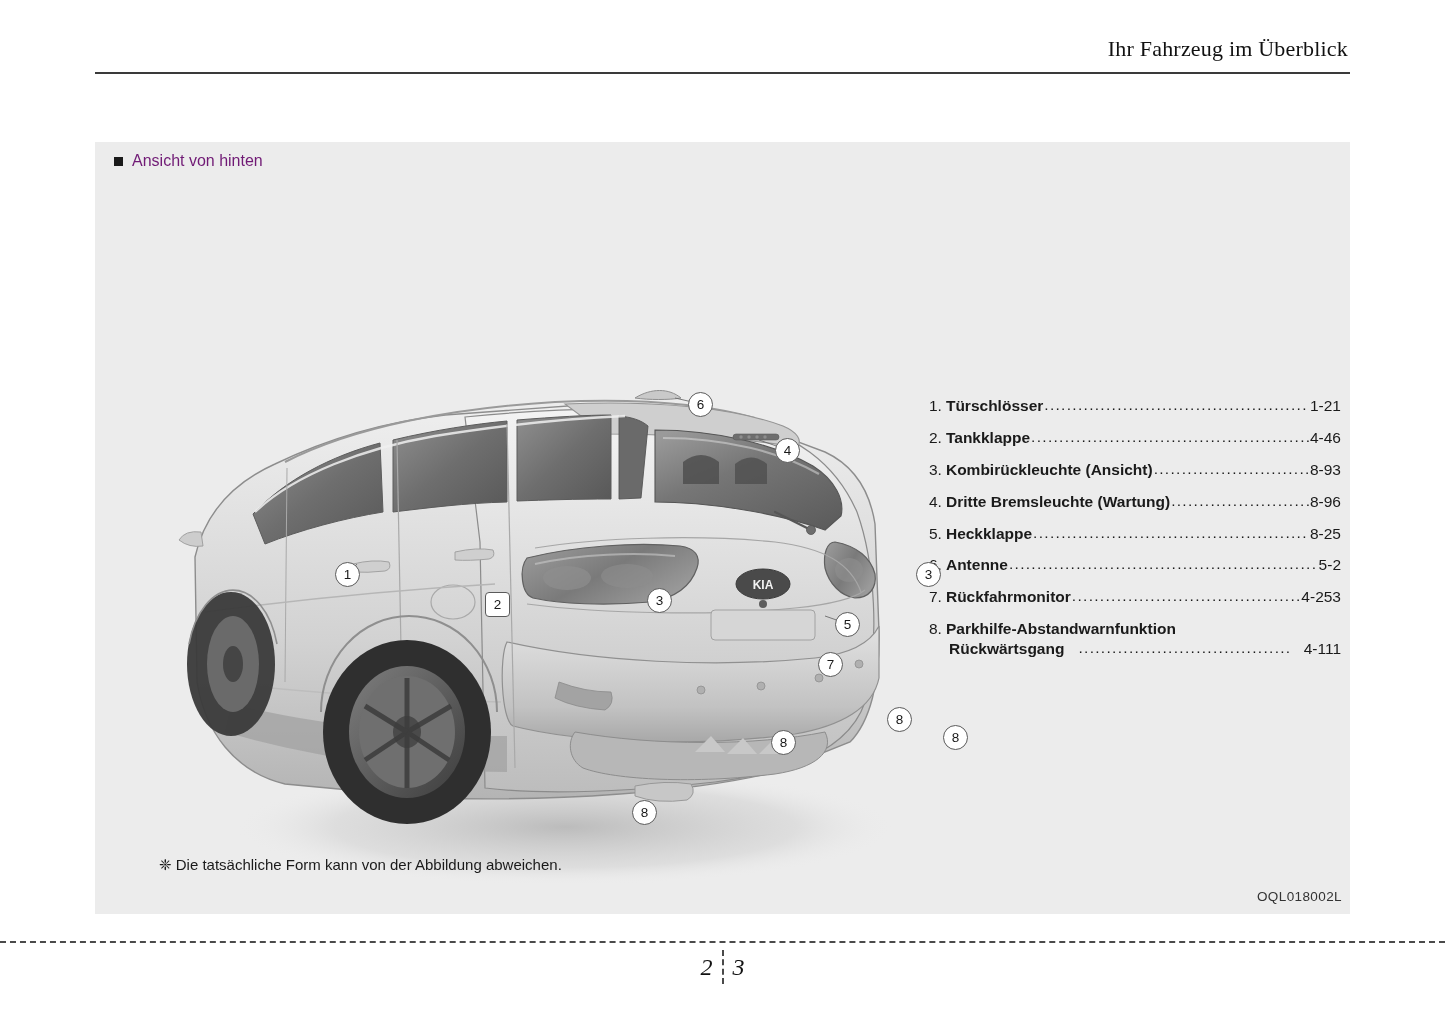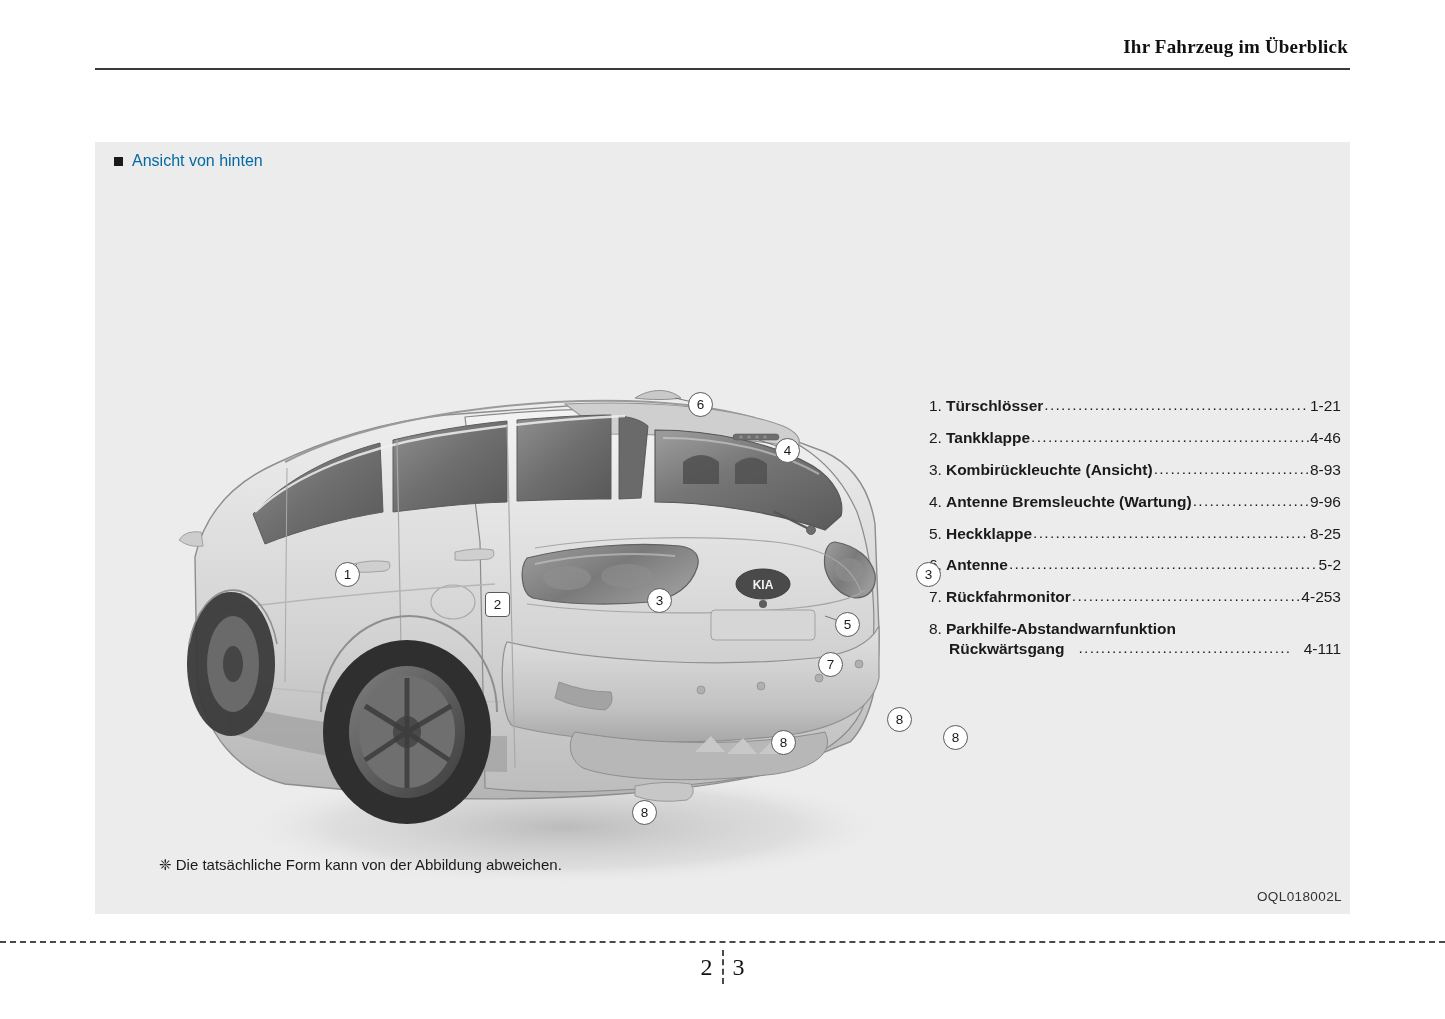--- a/index.html
+++ b/index.html
@@ -18,22 +18,22 @@
 
   
   .page-header {
     position: absolute;
     left: 95px;
     top: 36px;
     width: 1255px;
   }
   .header-title {
     font-family: "Liberation Serif", serif;
-    font-size: 19px;
-    font-weight: bold;
+    font-size: 22px;
+    font-weight: normal;
     text-align: right;
     color: #111;
     letter-spacing: 0.2px;
     padding-right: 2px;
   }
   .header-rule {
     margin-top: 10px;
     height: 2px;
     background: #3a3a3a;
     width: 100%;
@@ -47,21 +47,21 @@
     width: 1255px;
     height: 772px;
     background: #ececec;
   }
 
   .panel-title {
     position: absolute;
     left: 19px;
     top: 10px;
     font-size: 16px;
-    color: #0369a1;
+    color: #701a75;
     display: flex;
     align-items: center;
     gap: 9px;
   }
   .bullet-square {
     width: 9px;
     height: 9px;
     background: #1a1a1a;
     display: inline-block;
   }
@@ -144,20 +144,21 @@
   }
   .footer-page {
     position: absolute;
     left: 0;
     top: 952px;
     width: 1445px;
     text-align: center;
     font-family: "Liberation Serif", serif;
     font-size: 24px;
     color: #111;
+    font-style: italic;
   }
   .footer-page .sep {
     display: inline-block;
     width: 0;
     border-left: 2px dashed #4a4a4a;
     height: 34px;
     vertical-align: middle;
     margin: 0 9px;
     position: relative;
     top: -2px;
@@ -461,23 +462,23 @@
 
     <div class="legend-item">
       <span class="legend-num">3.</span>
       <span class="legend-label">Kombirückleuchte (Ansicht)</span>
       <span class="legend-dots">................................................................</span>
       <span class="legend-page">8-93</span>
     </div>
 
     <div class="legend-item">
       <span class="legend-num">4.</span>
-      <span class="legend-label">Antenne Bremsleuchte (Wartung)</span>
-      <span class="legend-dots">................................................................</span>
-      <span class="legend-page">9-96</span>
+      <span class="legend-label">Dritte Bremsleuchte (Wartung)</span>
+      <span class="legend-dots">................................................................</span>
+      <span class="legend-page">8-96</span>
     </div>
 
     <div class="legend-item">
       <span class="legend-num">5.</span>
       <span class="legend-label">Heckklappe</span>
       <span class="legend-dots">................................................................</span>
       <span class="legend-page">8-25</span>
     </div>
 
     <div class="legend-item">

